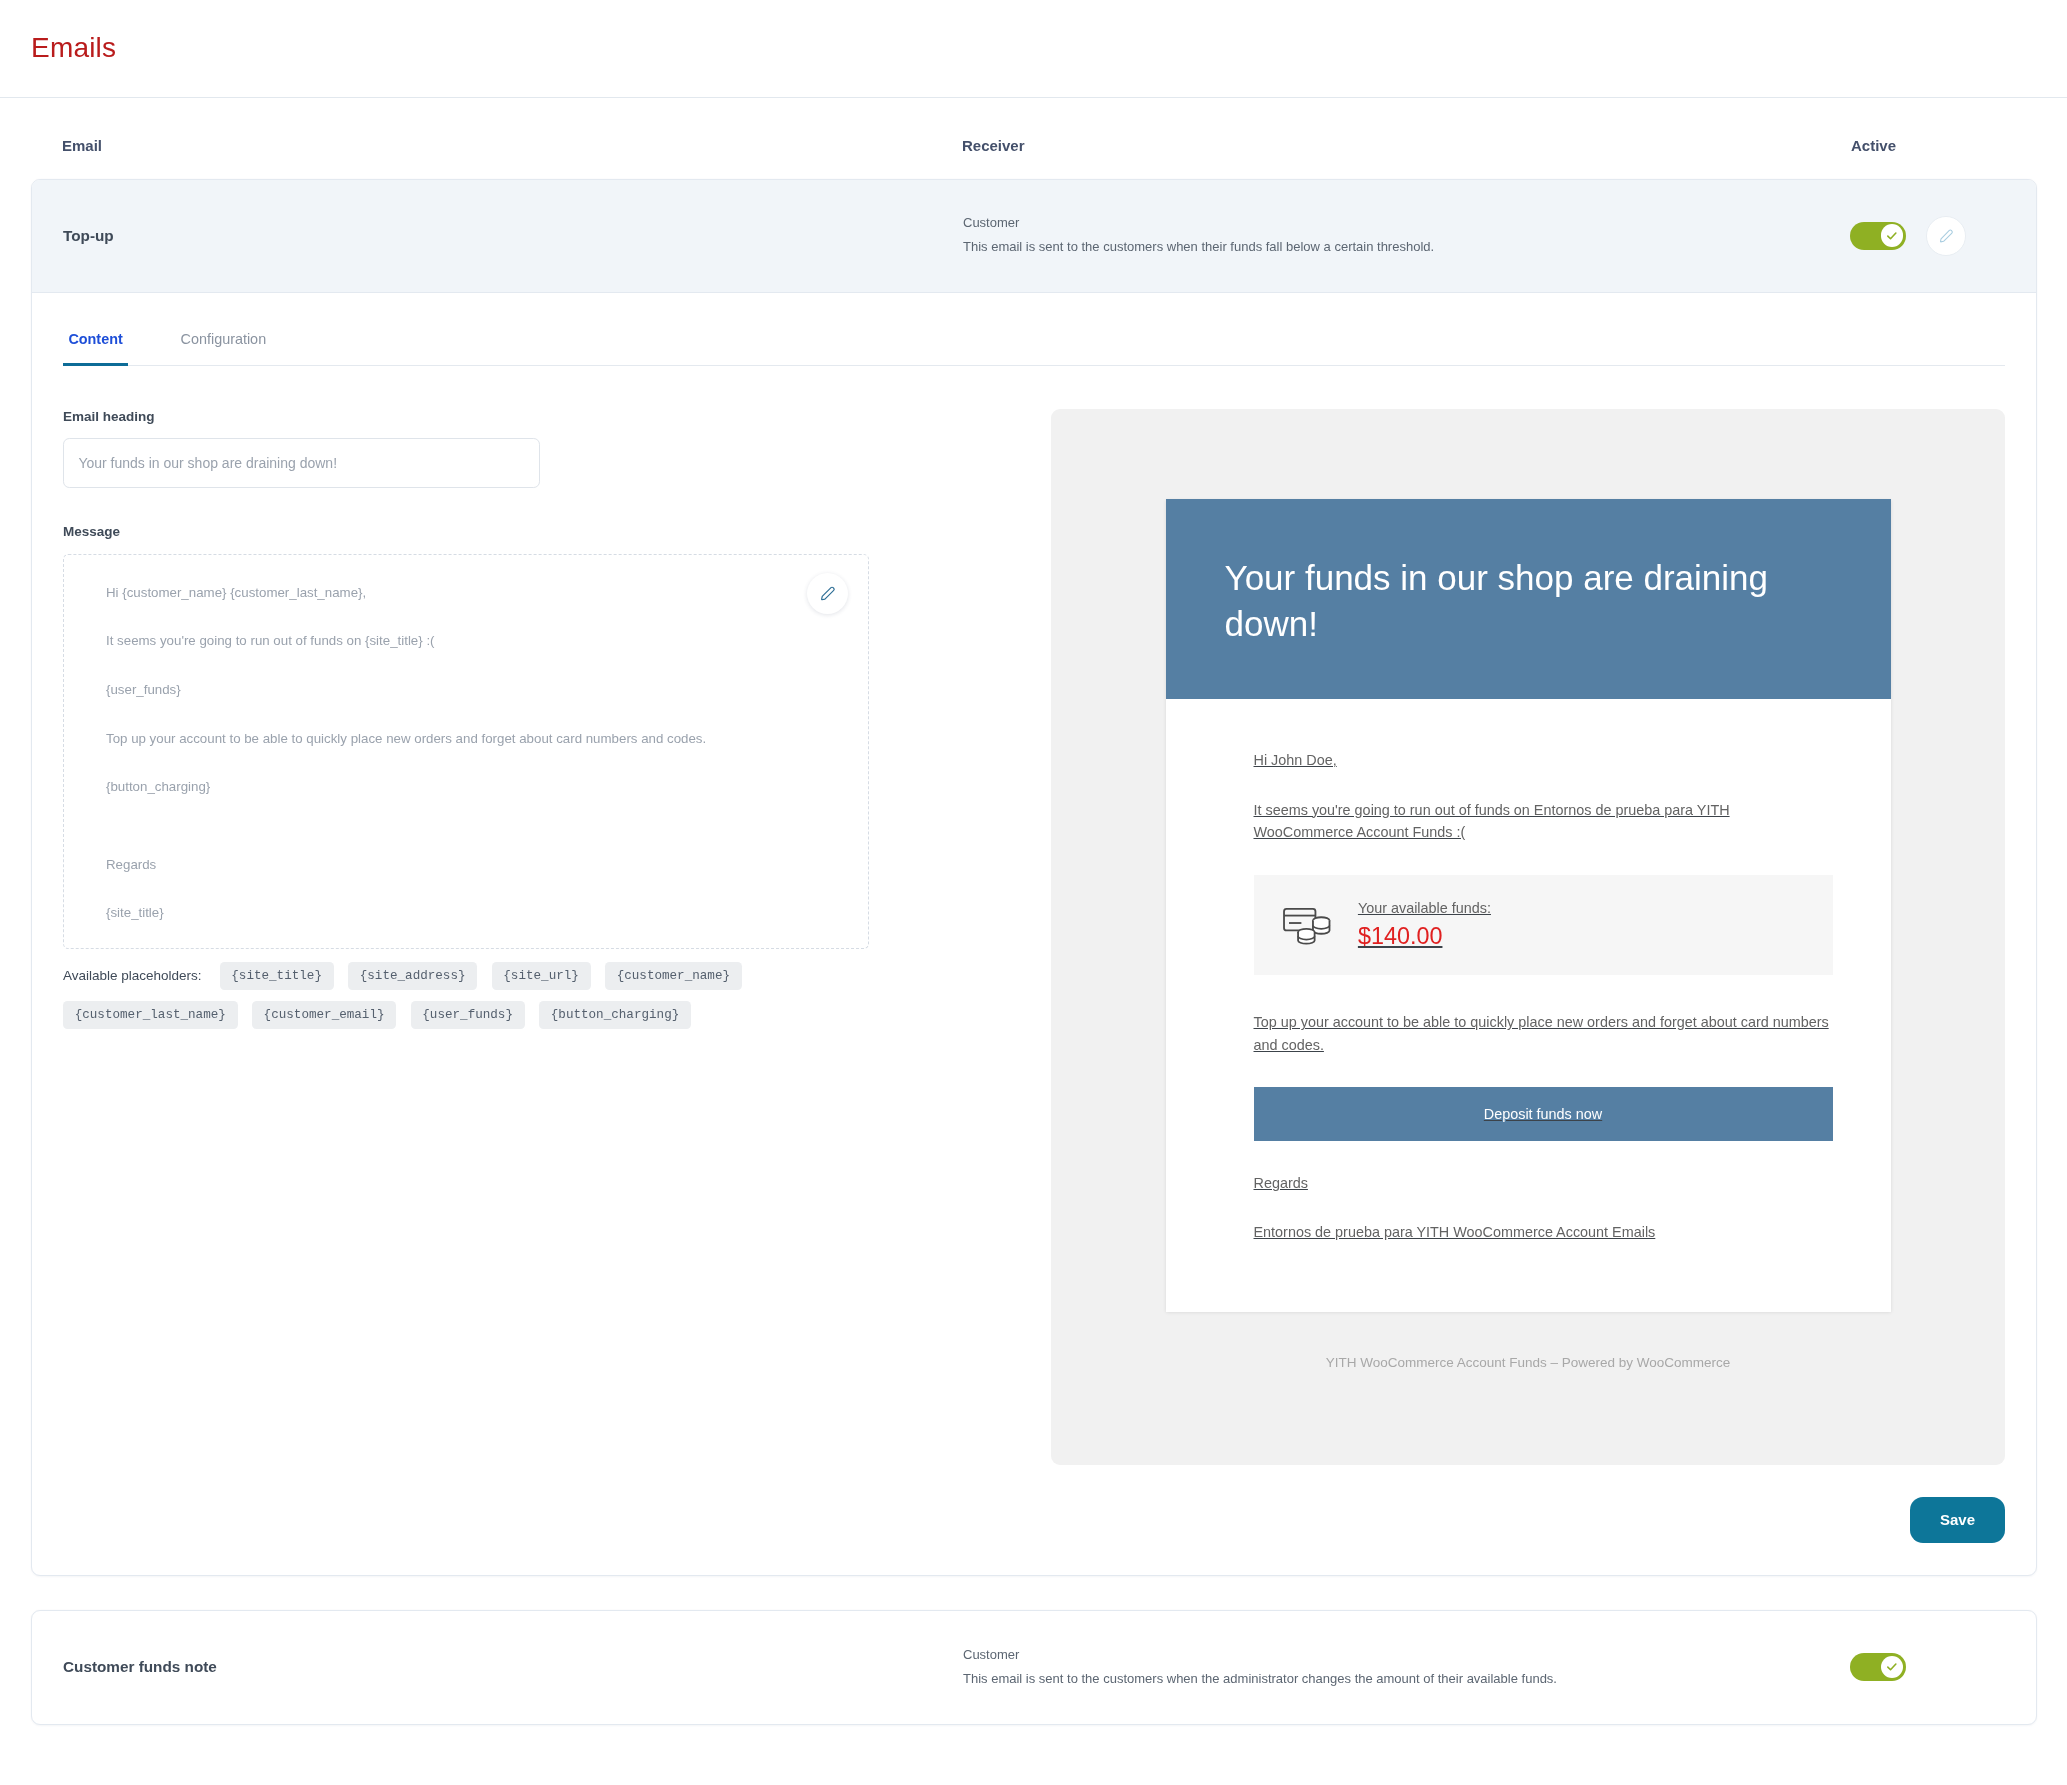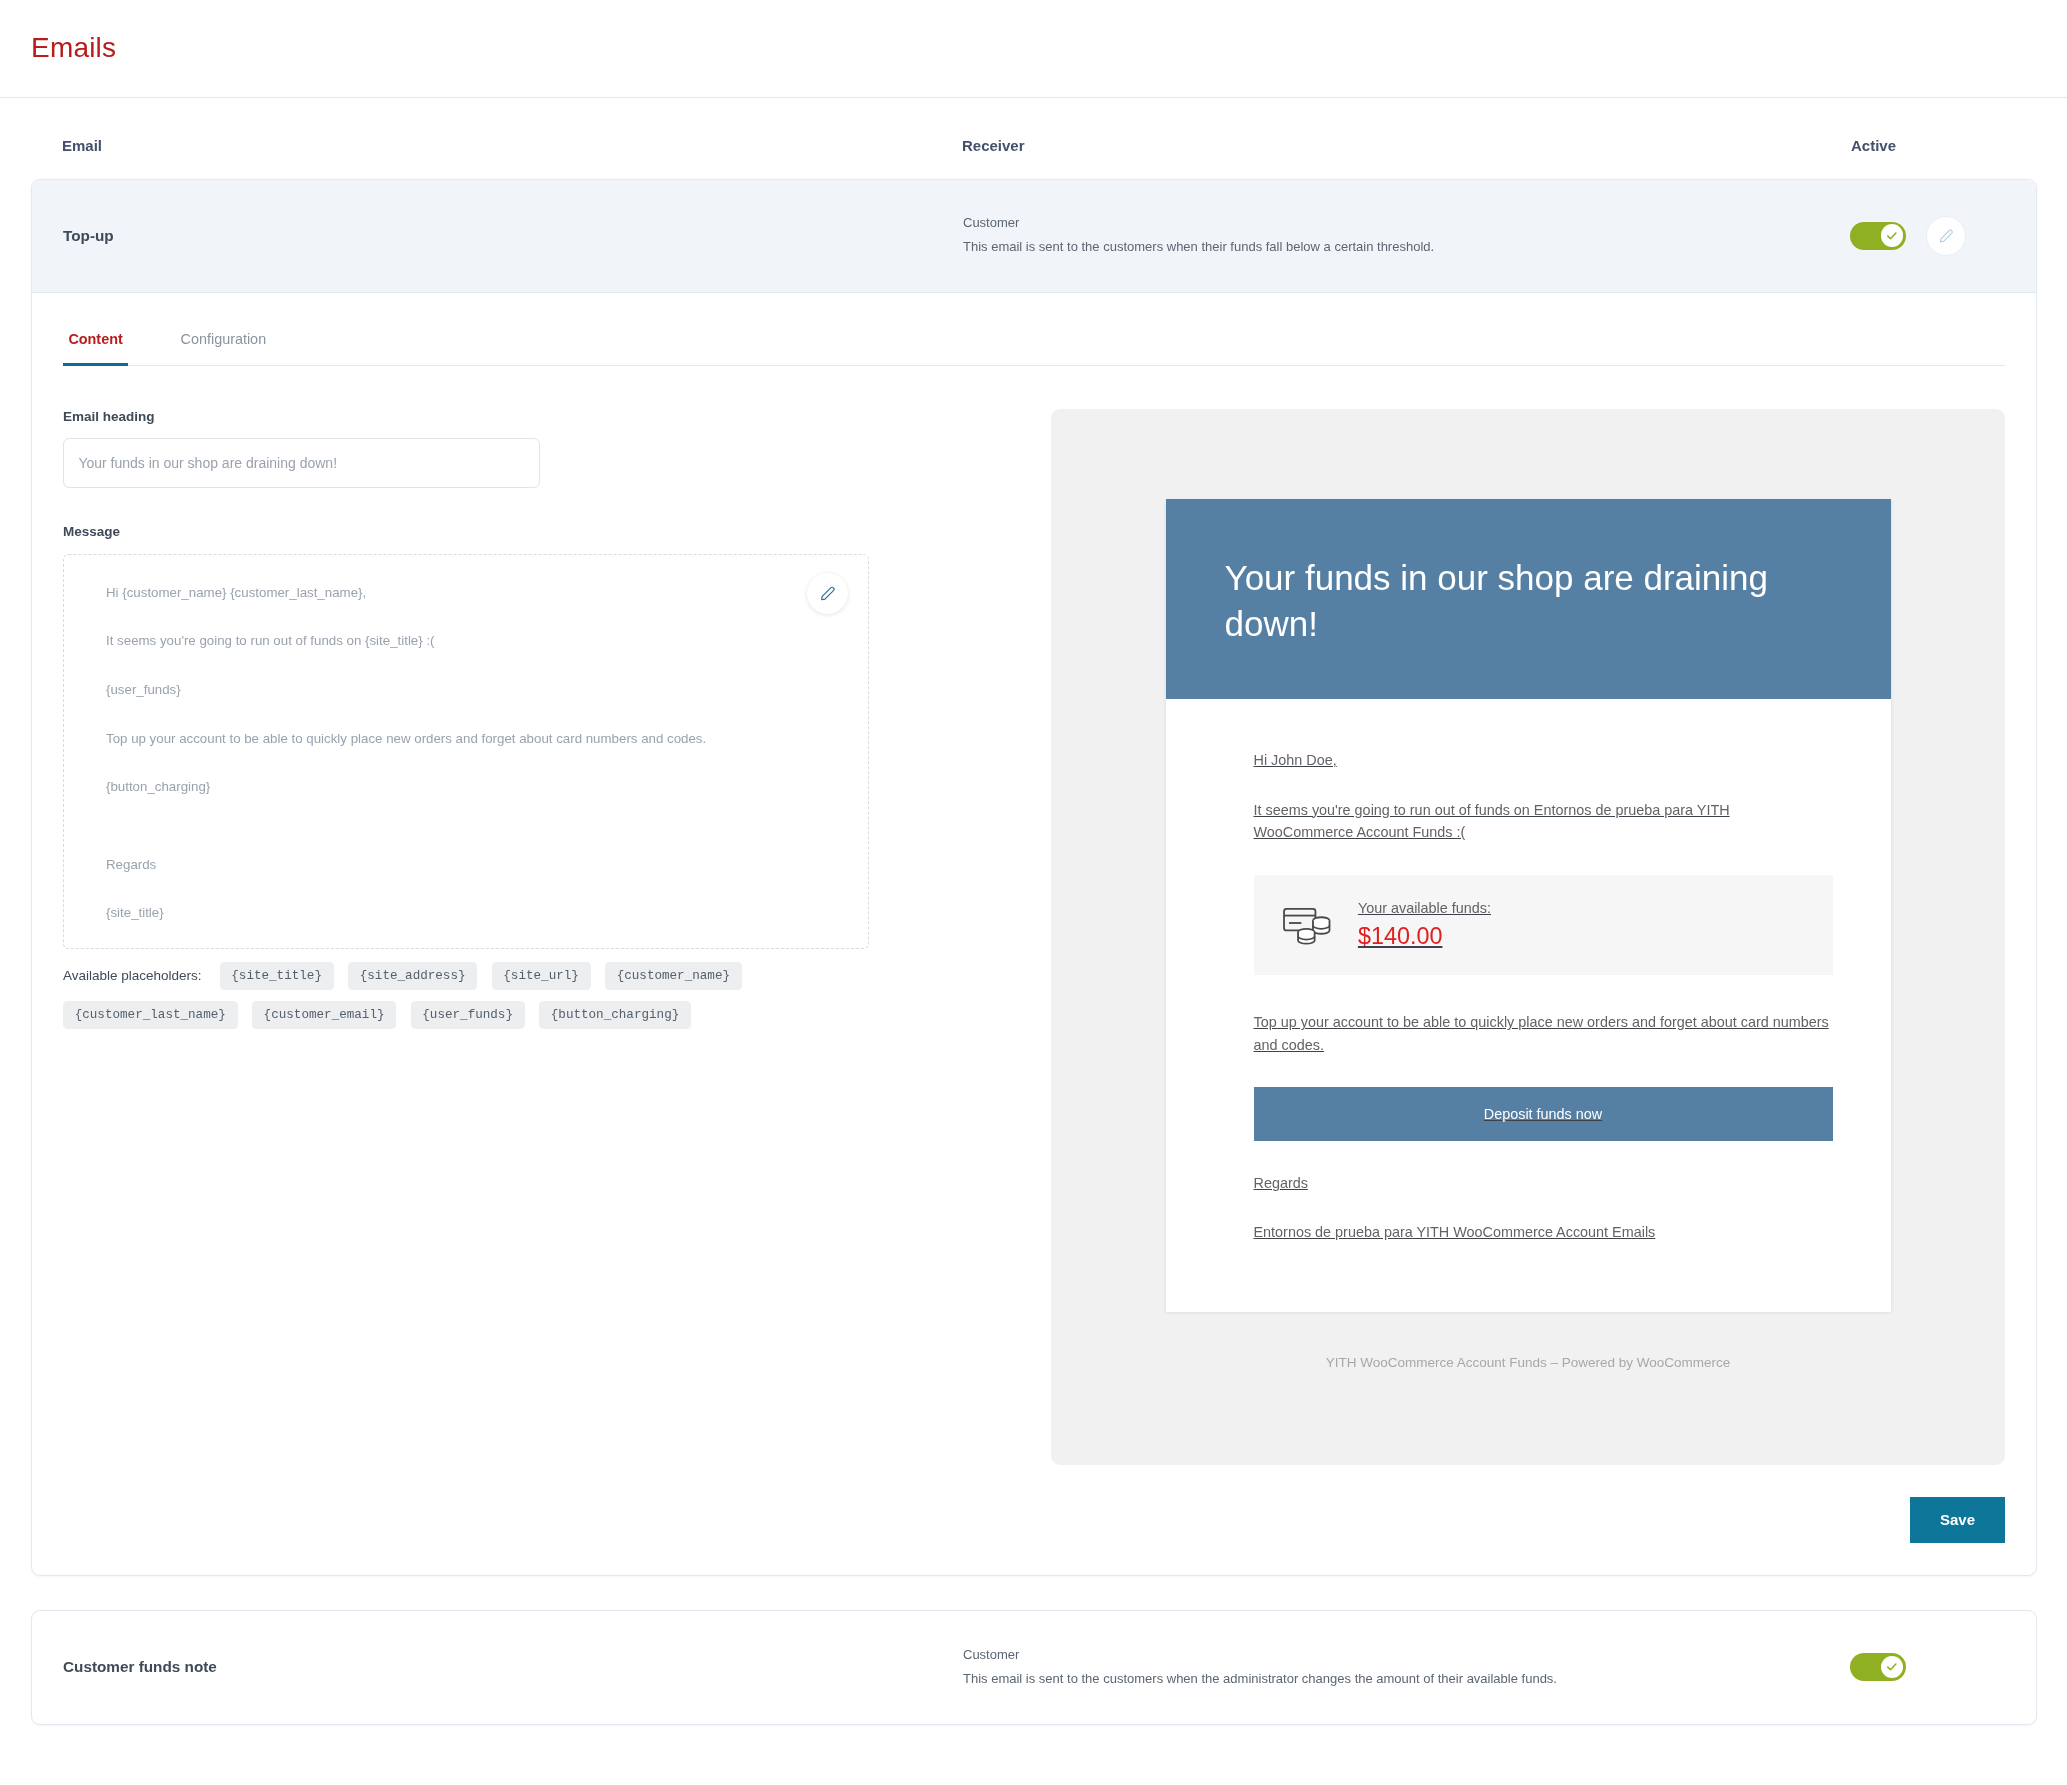--- a/index.html
+++ b/index.html
@@ -136,21 +136,21 @@
     font-size: 14.4px;
     padding: 7.2px 5.4px 16px 5.4px;
     margin-right: 47px;
     color: #8a93a0;
     cursor: pointer;
     border-bottom: 3.6px solid transparent;
     margin-bottom: -0.9px;
     font-weight: 400;
   }
   .tab.active {
-    color: #b91c1c;
+    color: #1d4ed8;
     font-weight: 700;
     border-bottom-color: #0d6c97;
   }
 
   .panel-body {
     display: flex;
     gap: 70px;
     padding: 43px 31px 0 31px;
   }
   .form-col { flex: 0 0 918px; }
@@ -305,21 +305,21 @@
   
   .save-bar {
     display: flex;
     justify-content: flex-end;
     padding: 32px 31px 32px 31px;
   }
   .save-btn {
     background: #0d7699;
     color: #ffffff;
     border: none;
-    border-radius: 0;
+    border-radius: 13px;
     font-size: 15px;
     font-weight: 700;
     padding: 14.4px 30px;
     cursor: pointer;
     font-family: "Liberation Sans", sans-serif;
   }
 
   .bottom-space { height: 43px; }
 </style>
 </head>

